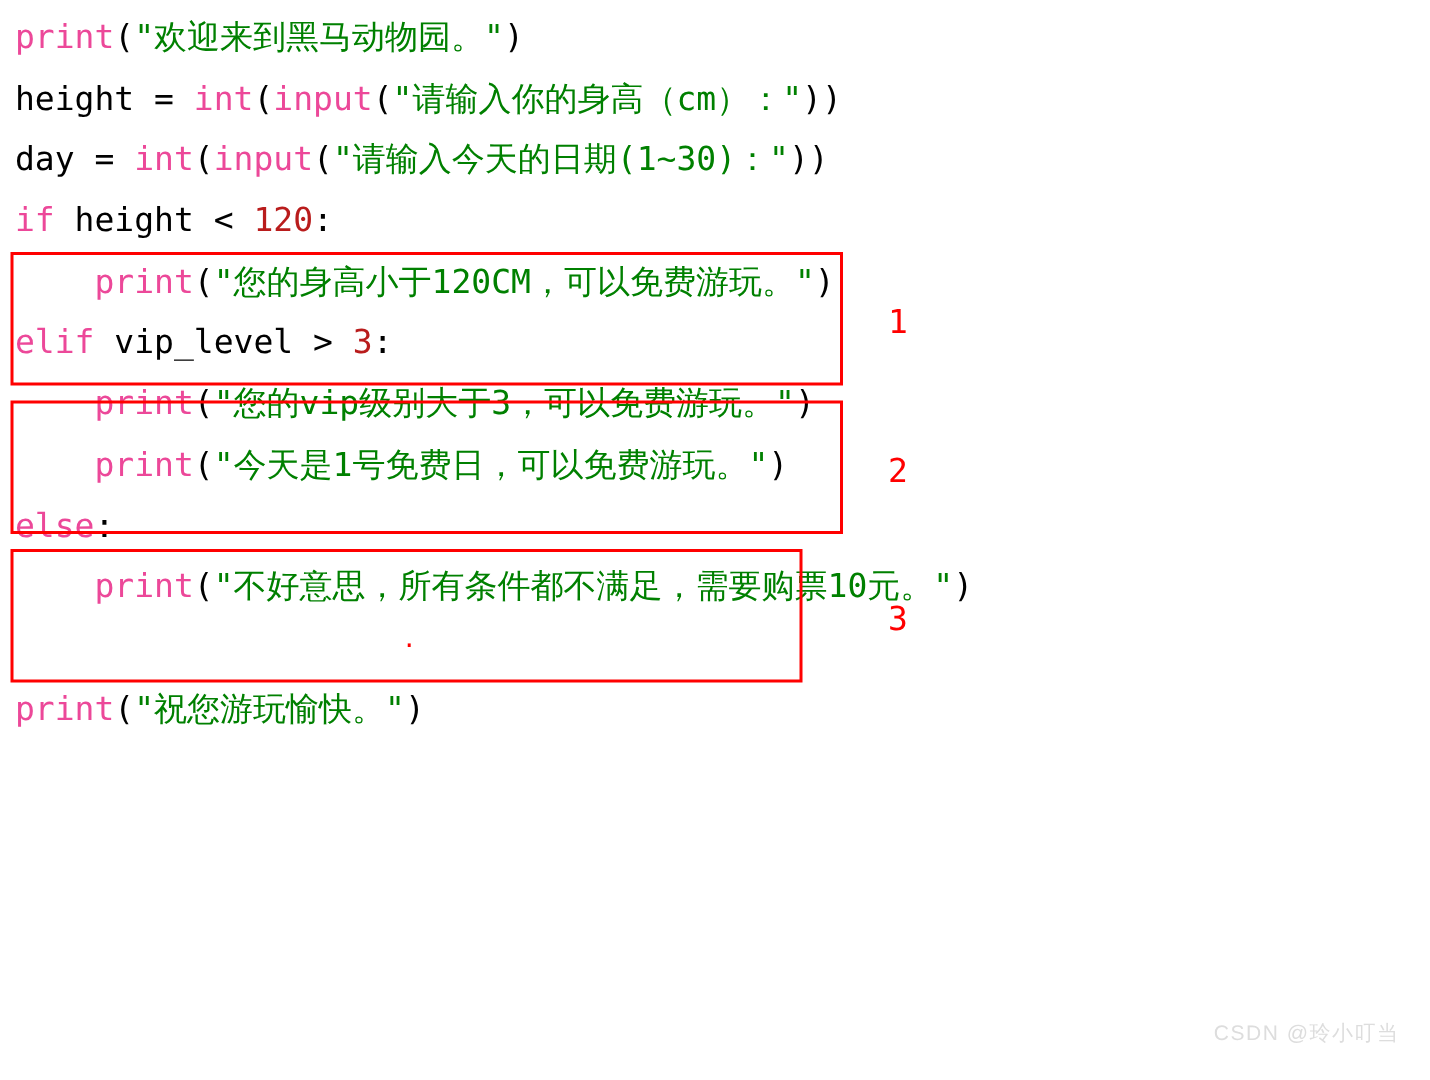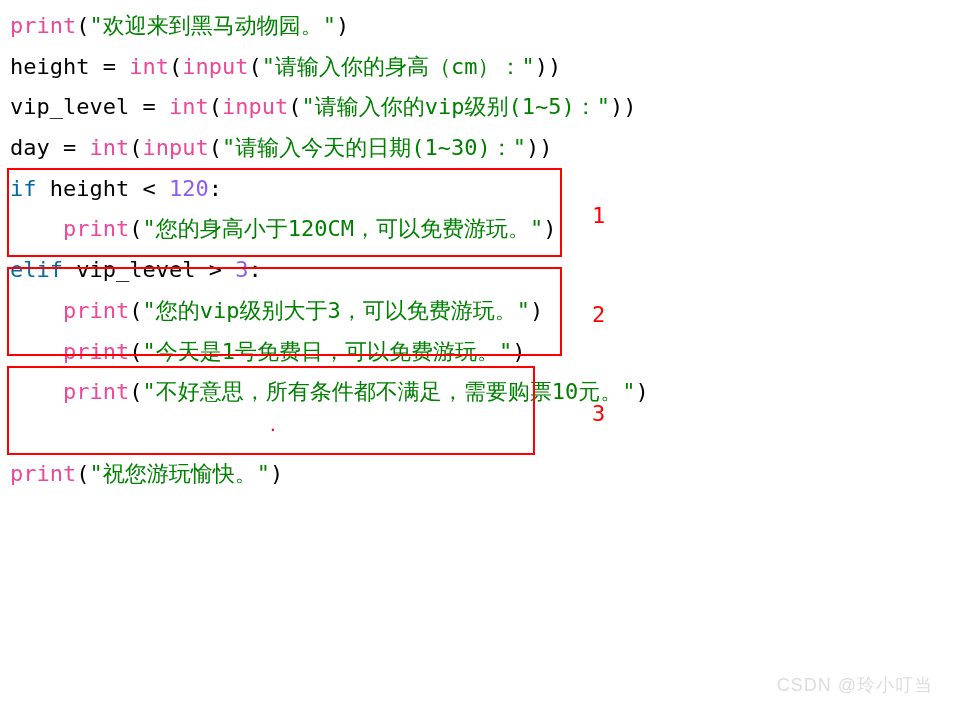--- a/index.html
+++ b/index.html
@@ -17,24 +17,24 @@
       width: 953px;
       height: 720px;
     }
     .code-container {
       position: relative;
     }
     .line {
       white-space: pre;
       position: relative;
     }
-    .kw { color: #0369a1; }
+    .kw { color: #ec4899; }
     .fn { color: #ec4899; }
     .str { color: #008000; }
-    .num { color: #8b5cf6; margin-top: 13px; }
+    .num { color: #b91c1c; margin-top: 13px; }
     .txt { color: #000000; }
     
     .box {
       position: absolute;
       border: 2px solid #ff0000;
       pointer-events: none;
     }
     .box1 {
       left: 7px;
       top: 168px;
@@ -61,56 +61,56 @@
     }
     .label1 { left: 592px; top: 196px; }
     .label2 { left: 592px; top: 295px; }
     .label3 { left: 592px; top: 394px; }
     
     .watermark {
       position: absolute;
       right: 20px;
       bottom: 18px;
       color: #dddddd;
-      font-size: 18px;
+      font-size: 14px;
       font-family: sans-serif;
       letter-spacing: 1px;
     }
     .dot {
       position: absolute;
       color: #ff0000;
       font-size: 16px;
       left: 268px;
       top: 411px;
     }
   </style>
 </head>
 <body>
 
 <div class="code-container">
 
 <div class="line"><span class="fn">print</span><span class="txt">(</span><span class="str">"欢迎来到黑马动物园。"</span><span class="txt">)</span></div>
 
 <div class="line"><span class="txt">height </span><span class="txt">=</span><span class="txt"> </span><span class="fn">int</span><span class="txt">(</span><span class="fn">input</span><span class="txt">(</span><span class="str">"请输入你的身高（cm）："</span><span class="txt">))</span></div>
 
-<div class="line"><span class="txt">vip_level </span><span class="txt">=</span><span class="txt"> </span><span class="fn">int</span><span class="txt">(</span><span class="fn">input</span><span class="txt">(</span><span class="str">"请输入你的vip级别(1~5)："</span><span class="txt">))</span></div>
 
 <div class="line"><span class="txt">day </span><span class="txt">=</span><span class="txt"> </span><span class="fn">int</span><span class="txt">(</span><span class="fn">input</span><span class="txt">(</span><span class="str">"请输入今天的日期(1~30)："</span><span class="txt">))</span></div>
 
 <div class="line"><span class="kw">if</span><span class="txt"> height </span><span class="txt">&lt;</span><span class="txt"> </span><span class="num">120</span><span class="txt">:</span></div>
 
 <div class="line"><span class="txt">    </span><span class="fn">print</span><span class="txt">(</span><span class="str">"您的身高小于120CM，可以免费游玩。"</span><span class="txt">)</span></div>
 
 <div class="line"><span class="kw">elif</span><span class="txt"> vip_level </span><span class="txt">&gt;</span><span class="txt"> </span><span class="num">3</span><span class="txt">:</span></div>
 
 <div class="line"><span class="txt">    </span><span class="fn">print</span><span class="txt">(</span><span class="str">"您的vip级别大于3，可以免费游玩。"</span><span class="txt">)</span></div>
 
 
 <div class="line"><span class="txt">    </span><span class="fn">print</span><span class="txt">(</span><span class="str">"今天是1号免费日，可以免费游玩。"</span><span class="txt">)</span></div>
 
+<div class="line"><span class="kw">else</span><span class="txt">:</span></div>
 
 <div class="line"><span class="txt">    </span><span class="fn">print</span><span class="txt">(</span><span class="str">"不好意思，所有条件都不满足，需要购票10元。"</span><span class="txt">)</span></div>
 
 <div class="line"><span class="txt"> </span></div>
 
 <div class="line"><span class="fn">print</span><span class="txt">(</span><span class="str">"祝您游玩愉快。"</span><span class="txt">)</span></div>
 
 </div>
 
 <div class="box box1"></div>

